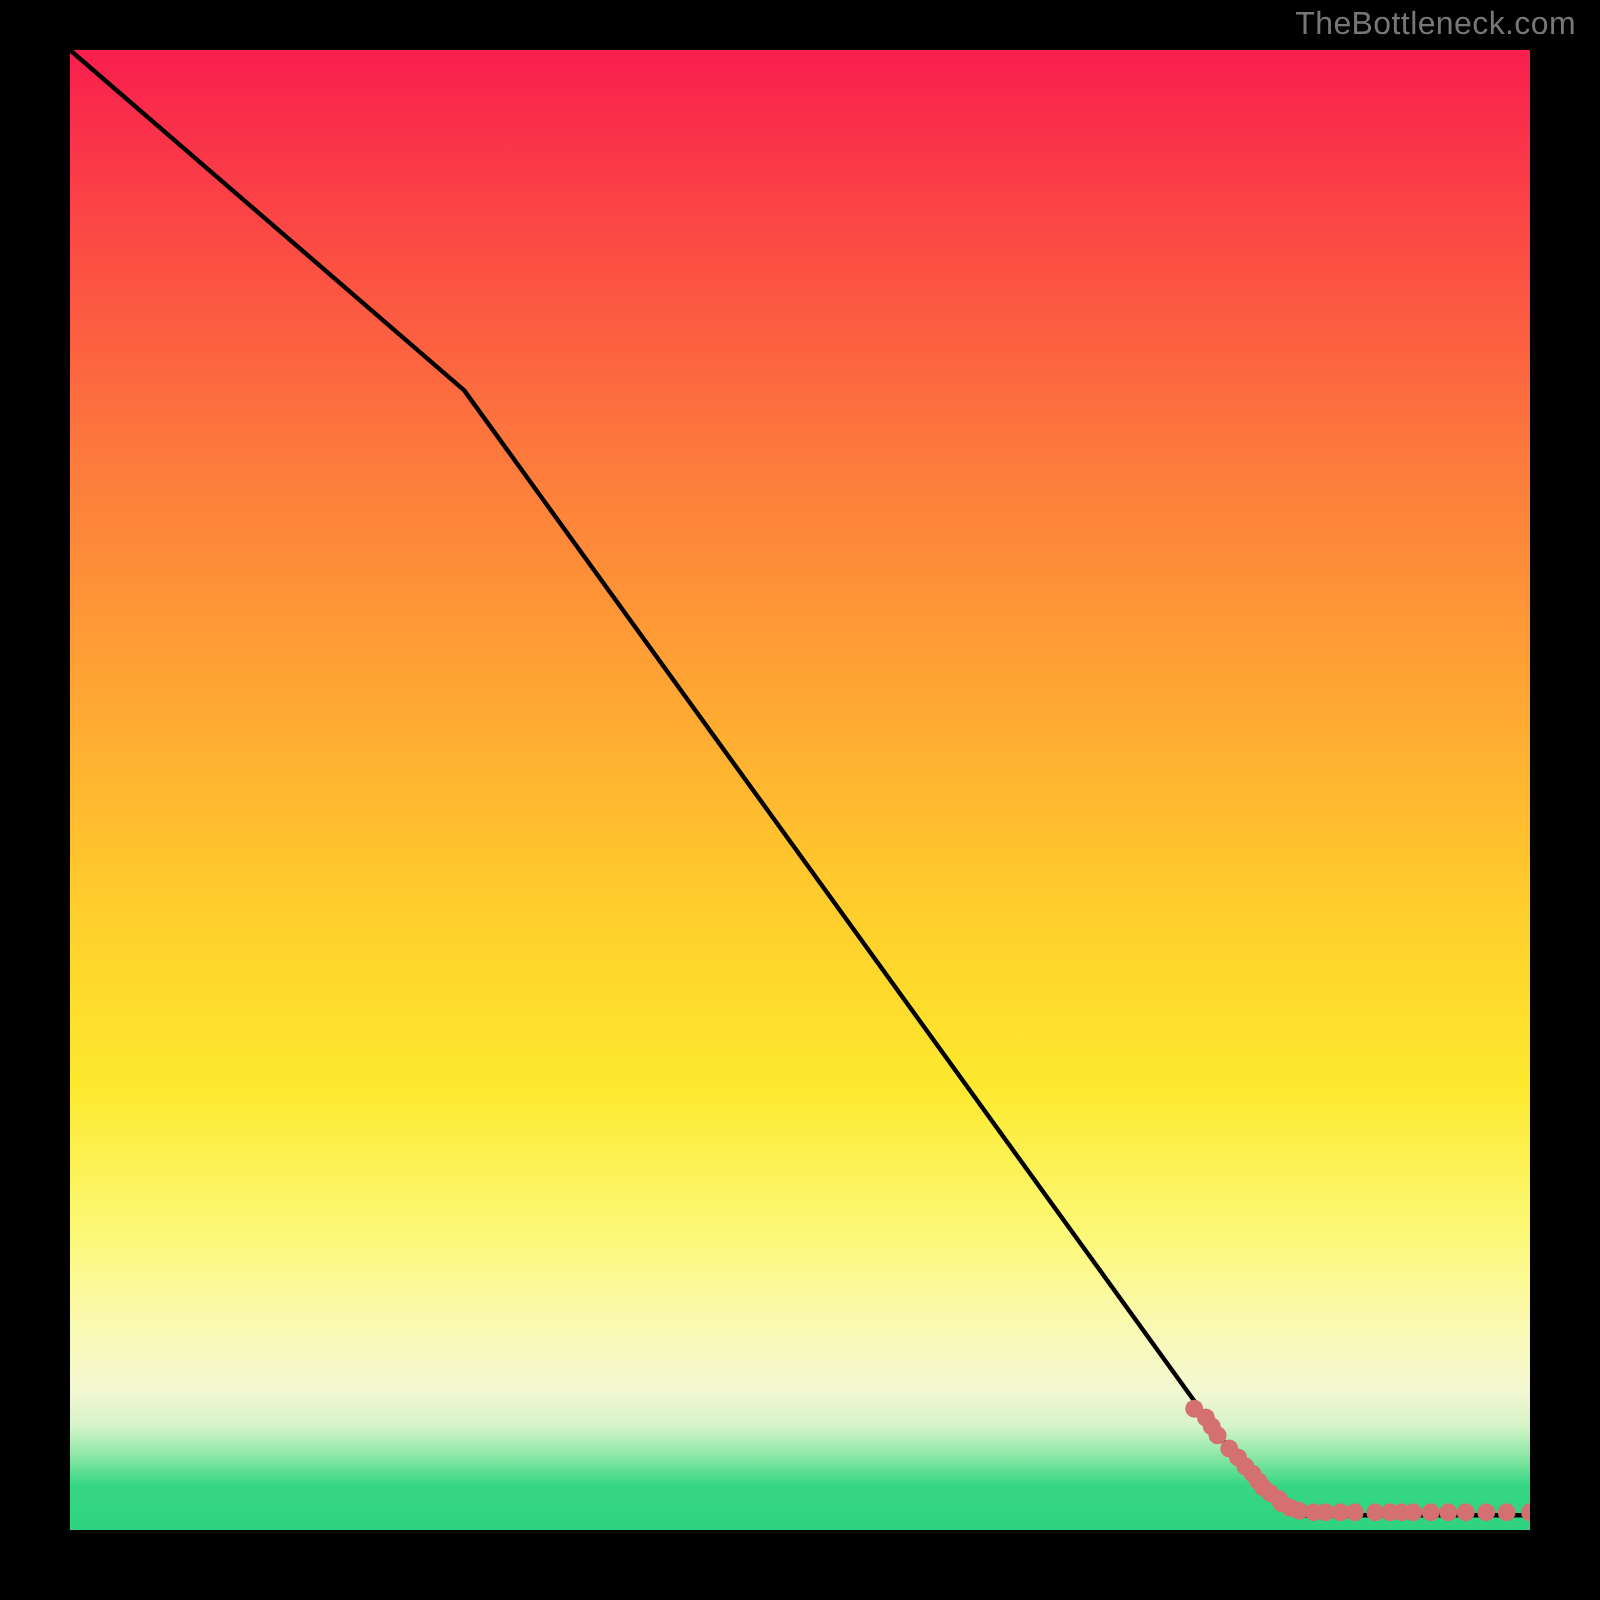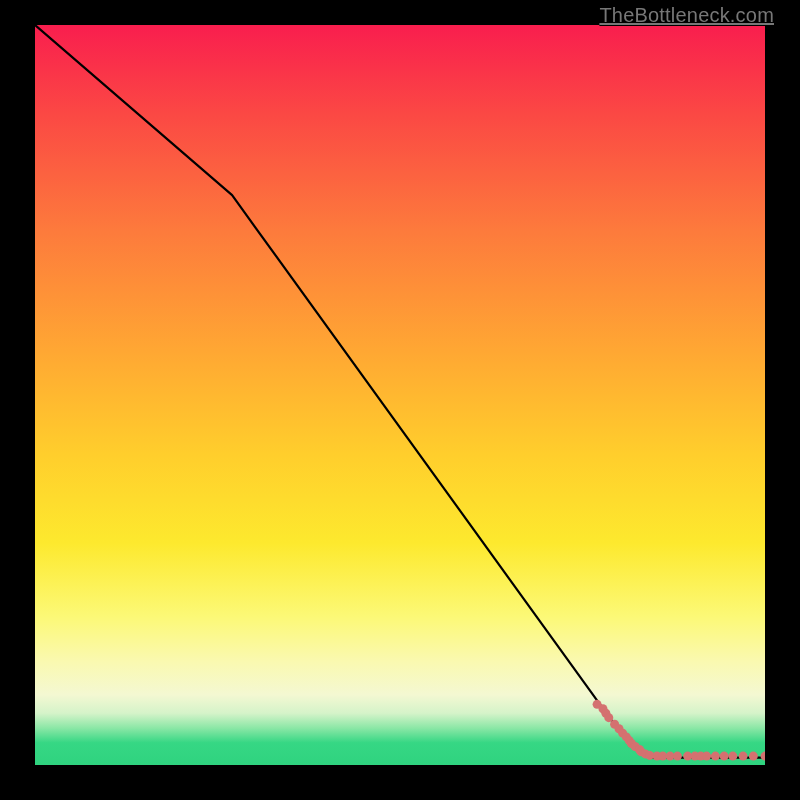--- a/index.html
+++ b/index.html
@@ -12,27 +12,26 @@
     font-family: Arial, Helvetica, sans-serif;
   }
   .stage {
     position: relative;
     width: 800px;
     height: 800px;
   }
   .watermark {
     position: absolute;
     top: 4px;
-    right: 26px;
+    right: 12px;
     color: #777;
-    font-size: 20px;
+    font-size: 16px;
     font-weight: 500;
     letter-spacing: 0.2px;
     text-shadow: 0 1px 0 #000;
-    text-decoration: underline;
   }
   
   .plot {
     position: absolute;
     left: 35px;
     top: 25px;
     width: 730px;
     height: 740px;
   }
   

